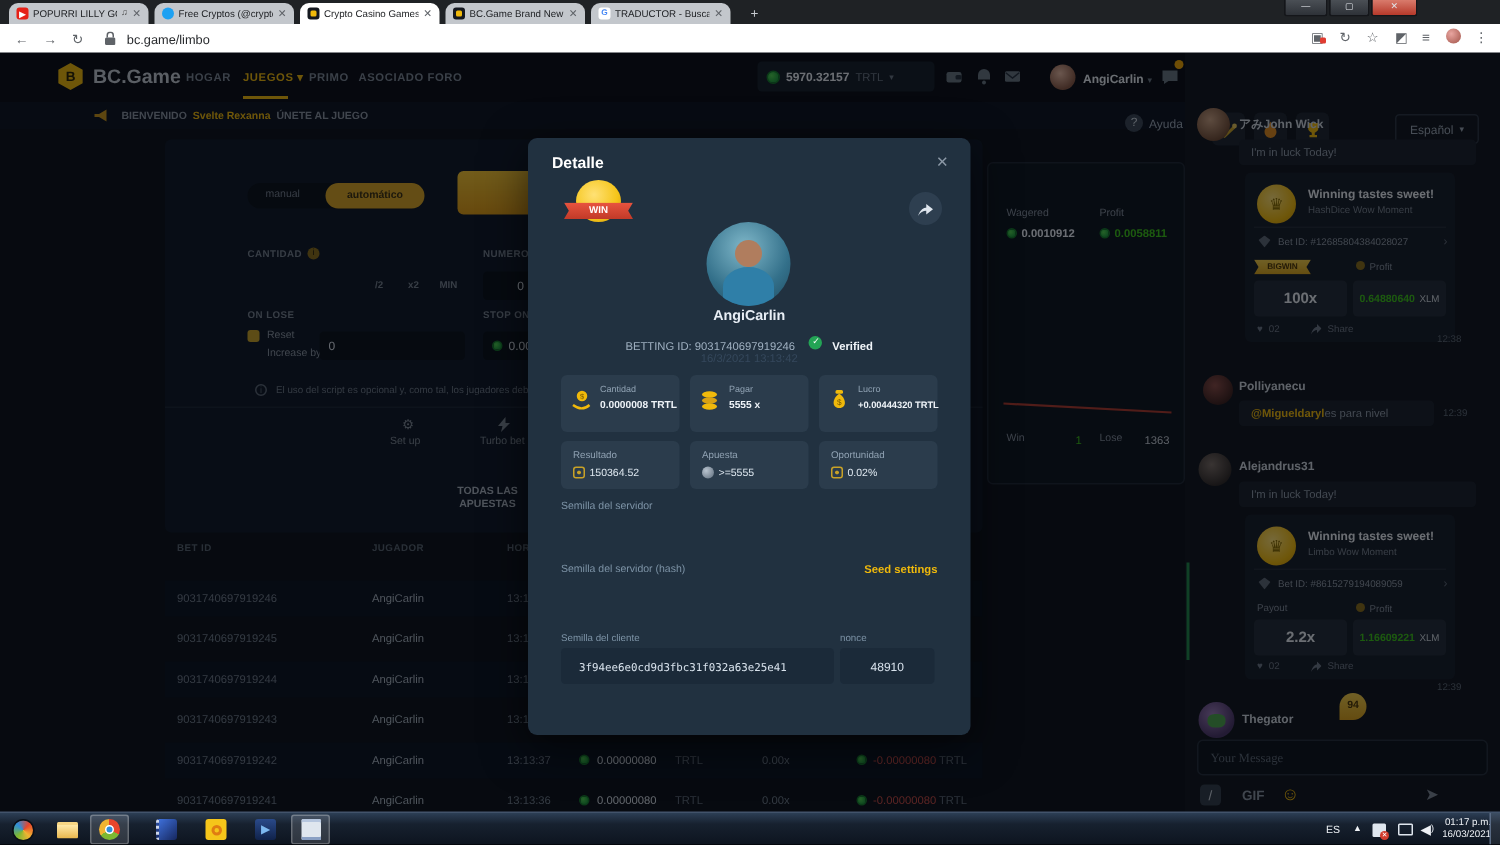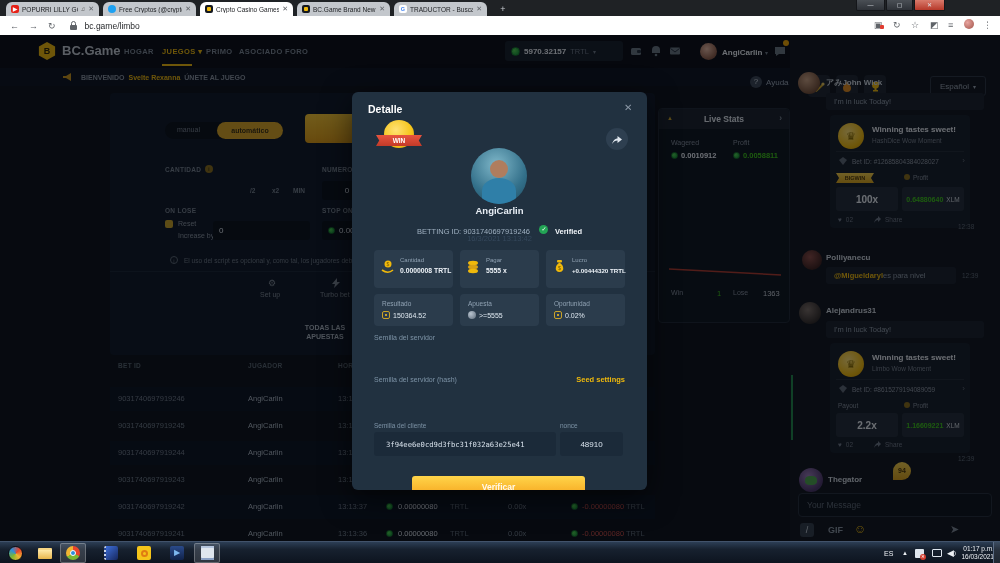--- a/index.html
+++ b/index.html
@@ -78,21 +78,21 @@
   .wincard{position:absolute;background:#161d28;border-radius:4px}
   .wc-title{position:absolute;font-size:8px;font-weight:bold;color:#e8edf3}
   .wc-sub{position:absolute;font-size:6.5px;color:#77828f}
   .wc-betrow{position:absolute;font-size:6.5px;color:#8c97a4}
   .medal{position:absolute;border-radius:50%;background:radial-gradient(circle at 40% 35%,#ffe175,#f0b90b 65%,#c98f06);
          display:flex;align-items:center;justify-content:center;color:#8a6d00}
   .valbox{position:absolute;background:#232c38;border-radius:3px;display:flex;align-items:center;justify-content:center;gap:3px}
   .ctime{position:absolute;font-size:6.5px;color:#5d6875}
   .likerow{position:absolute;font-size:6.5px;color:#6e7988;display:flex;align-items:center;gap:4px}
   #chatinput{position:absolute;left:8px;top:458px;width:194px;height:24px;background:#0d121b;border:1px solid #242e3a;
-             border-radius:4px;color:#aab4c0;font-size:8.5px;padding:0 8px;outline:none;font-family:Liberation Sans, sans-serif}
+             border-radius:4px;color:#aab4c0;font-size:8.5px;padding:0 8px;outline:none;font-family:Liberation Serif, serif}
   #chatinput::placeholder{color:#5c6875}
   
   #dim{position:absolute;left:0;top:0;width:1000px;height:506px;background:rgba(3,6,10,.55);z-index:50}
   #modal{position:absolute;left:352px;top:57px;width:295px;height:398px;background:#213140;border-radius:6px;z-index:60;
          overflow:hidden;box-shadow:0 8px 30px rgba(0,0,0,.6)}
   .mlabel{position:absolute;font-size:7px;color:#7d93a6}
   .minput{position:absolute;background:#1b2a39;border-radius:3px;display:flex;align-items:center;color:#d8e2ec;font-size:7.5px}
   .mcard{position:absolute;width:79px;background:#2b3c4c;border-radius:4px}
   .mcard .lb{position:absolute;left:26px;top:7px;font-size:6px;color:#90a2b3}
   .mcard .vl{position:absolute;left:26px;top:17px;font-size:6.8px;font-weight:bold;color:#eef3f8;white-space:nowrap}
@@ -338,25 +338,20 @@
       <span class="coin xs" style="position:absolute;left:276px;top:8px"></span>
       <span class="tc amt" style="left:288px">0.00000080</span>
       <span class="tc cur" style="left:340px">TRTL</span>
       <span class="tc" style="left:398px">0.00x</span>
       <span class="coin xs" style="position:absolute;left:461px;top:8px"></span>
       <span class="tc neg" style="left:472px">-0.00000080</span>
       <span class="tc cur" style="left:516px">TRTL</span>
     </div>
 
     <div id="livestats">
-      <div class="hd">
-        <span style="position:absolute;left:8px;top:6px;font-size:6px;color:#c9a227">▲</span>
-        <span>Live Stats</span>
-        <span style="position:absolute;right:7px;top:4px;color:#7d8794">›</span>
-      </div>
       <span class="lslabel" style="left:12px;top:30px">Wagered</span>
       <span class="lsval" style="left:12px;top:42px">
           <span class="coin xs"></span>
           <span>0.0010912</span>
         </span>
       <span class="lslabel" style="left:74px;top:30px">Profit</span>
       <span class="lsval" style="left:74px;top:42px;color:#3bc117">
           <span class="coin xs"></span>
           <span>0.0058811</span>
         </span>
@@ -572,21 +567,20 @@
       <span class="mlabel" style="left:22px;top:242px">Semilla del servidor</span>
 
       <span class="mlabel" style="left:22px;top:284px">Semilla del servidor (hash)</span>
       <span style="position:absolute;right:22px;top:283px;font-size:7.5px;font-weight:bold;color:#f0b90b">Seed settings</span>
 
       <span class="mlabel" style="left:22px;top:330px;font-size:6.5px">Semilla del cliente</span>
       <div class="minput" style="left:22px;top:340px;width:182px;height:24px;padding-left:12px;font-size:7.2px;font-family:'DejaVu Sans Mono',monospace">3f94ee6e0cd9d3fbc31f032a63e25e41</div>
       <span class="mlabel" style="left:208px;top:330px;font-size:6.5px">nonce</span>
       <div class="minput" style="left:208px;top:340px;width:63px;height:24px;justify-content:center;font-size:8px">48910</div>
 
-      <div style="position:absolute;left:60px;top:384px;width:173px;height:22px;border-radius:3px;background:linear-gradient(180deg,#ffd54a,#f5a21b);color:rgba(255,255,255,.9);font-size:8.5px;font-weight:bold;text-align:center;line-height:22px">Verificar</div>
     </div>
   </div>
 
   <div id="taskbar">
     <span class="tbicon" style="left:6px">
         <span style="width:15px;height:15px;border-radius:50%;background:conic-gradient(from 45deg,#e8452c,#f0b432,#7db832,#2e8edb,#e8452c);border:1px solid #0a0f16"></span>
       </span>
     <span class="tbicon" style="left:36px">
         <span style="width:14px;height:11px;background:linear-gradient(#ffe9a8,#e8b64c);border-radius:1px;border-top:2px solid #f7d684"></span>
       </span>

